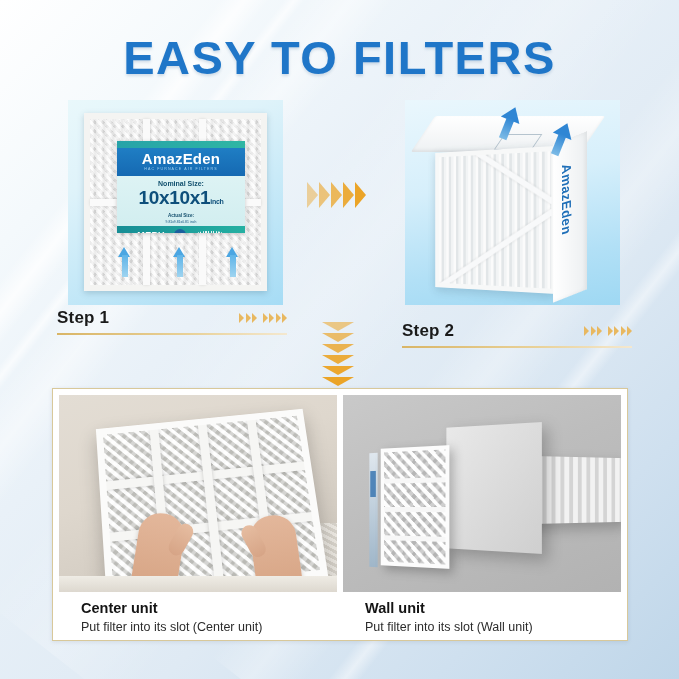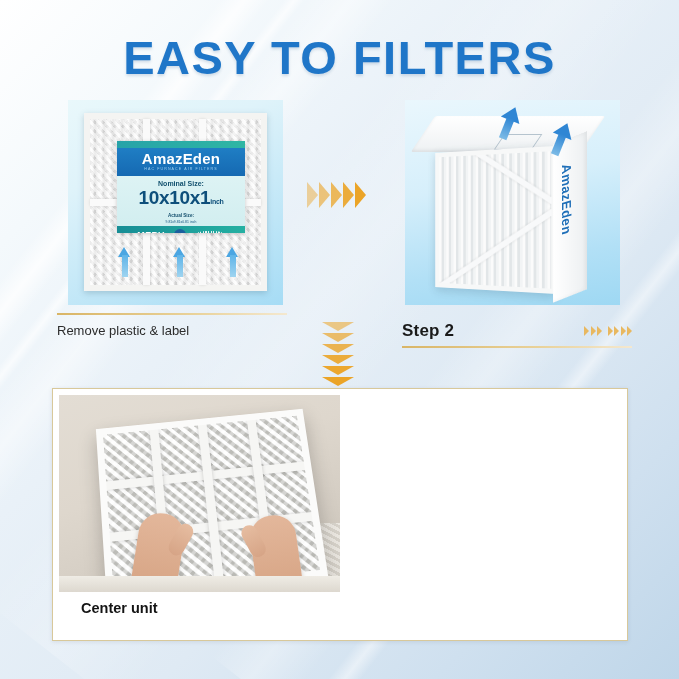--- a/index.html
+++ b/index.html
@@ -439,22 +439,35 @@
         <div class="st"></div>
       </div>
     <div class="f2-arrow" style="left:140px; top:14px;">
         <div class="hd"></div>
         <div class="st"></div>
       </div>
   </div>
 </div>
 
 <div class="step-block" id="step1-text">
+  <div class="step-head">
+    <div class="step-title">Step 1</div>
+    <div class="mini-chevs">
+      <i></i>
+        <i></i>
+        <i></i>
+      <span class="gp">
+          <i></i>
+          <i></i>
+          <i></i>
+          <i></i>
+        </span>
+    </div>
+  </div>
   <div class="step-rule"></div>
-  <div class="step-desc">Remove plastic &amp; label</div>
 </div>
 
 <div class="step-block" id="step2-text">
   <div class="step-head">
     <div class="step-title">Step 2</div>
     <div class="mini-chevs">
       <i></i>
         <i></i>
         <i></i>
       <span class="gp">
@@ -494,17 +507,38 @@
       <div class="hand l">
           <div class="thumb"></div>
         </div>
       <div class="hand r">
           <div class="thumb"></div>
         </div>
       <div class="baseboard"></div>
     </div>
     <div class="bcap">
       <div class="bt">Center unit</div>
+      <div class="bd">Put filter into its slot (Center unit)</div>
     </div>
   </div>
 
+  <div class="bcard">
+    <div class="bphoto">
+      <div class="wallbg"></div>
+      <div class="duct-hose"></div>
+      <div class="duct-plate"></div>
+      <div class="duct-edge">
+          <div class="blue"></div>
+        </div>
+      <div class="duct-filter">
+        <div class="dm"></div>
+        <div class="db" style="top:24%"></div>
+        <div class="db" style="top:50%"></div>
+        <div class="db" style="top:76%"></div>
+      </div>
+    </div>
+    <div class="bcap">
+      <div class="bt">Wall unit</div>
+      <div class="bd">Put filter into its slot (Wall unit)</div>
+    </div>
+  </div>
 
 </div>
 
 </body></html>

